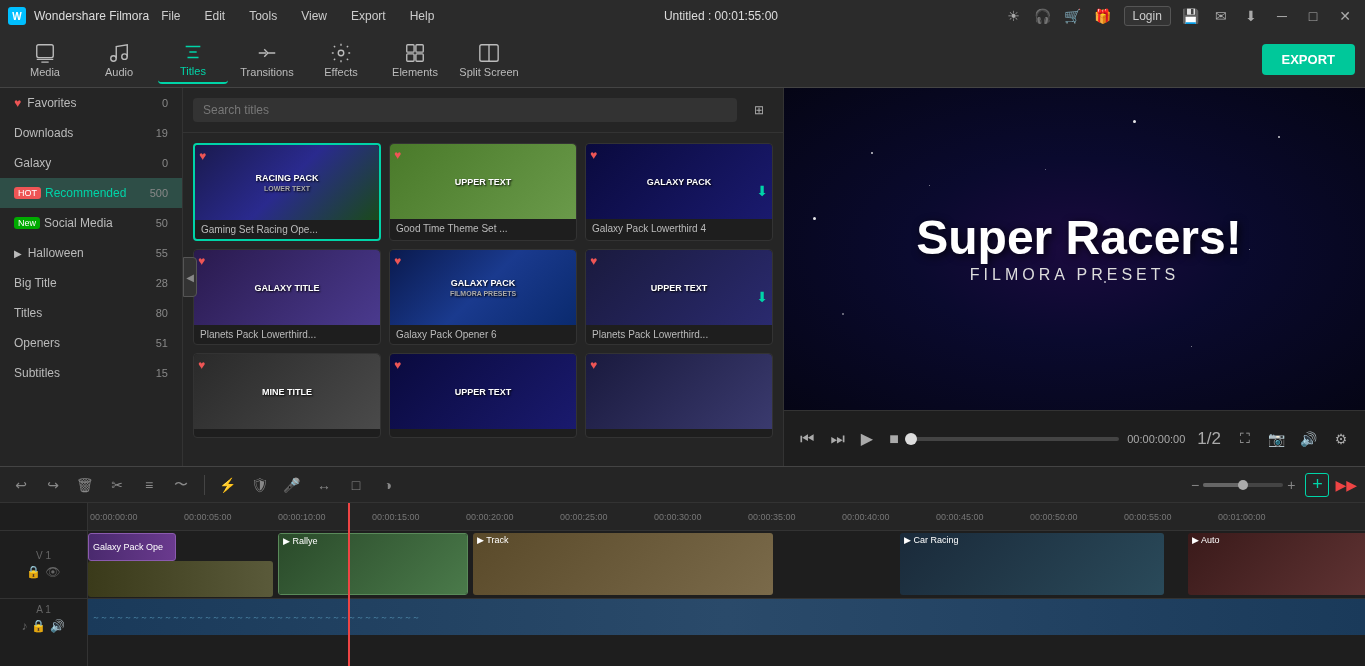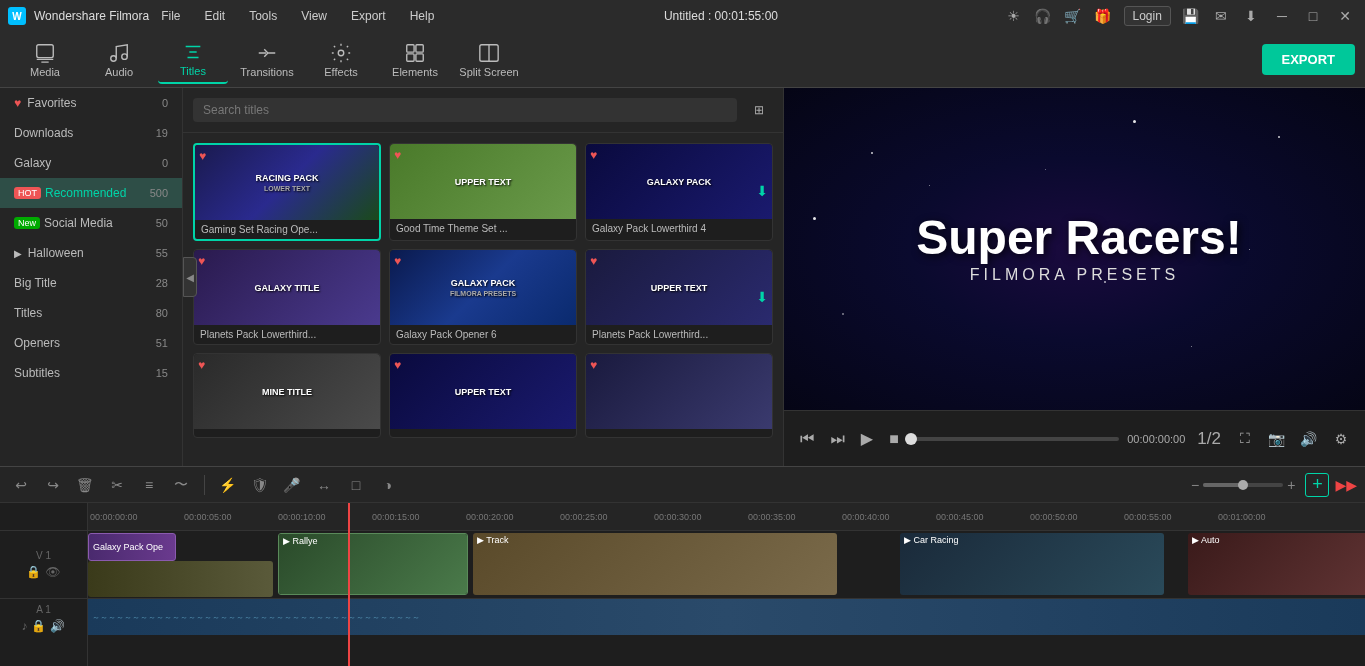--- a/index.html
+++ b/index.html
@@ -453,21 +453,21 @@
             </div>
 
             <div class="video-clip" style="left:0;width:185px;top:30px;height:36px;background:linear-gradient(90deg,#3a3a1a,#5a5a3a);">
               <div class="clip-label"></div>
             </div>
             <div class="video-clip clip-rallyblue" style="left:190px;width:190px;top:2px;height:62px;">
               <div style="width:100%;height:100%;background:linear-gradient(135deg,#2a4a2a 0%,#4a7a4a 100%);display:flex;align-items:flex-start;padding:2px 4px;">
                 <span style="color:white;font-size:9px;">▶ Rallye</span>
               </div>
             </div>
-            <div class="video-clip" style="left:385px;width:364px;top:2px;height:62px;background:linear-gradient(135deg,#5a4a2a,#7a6a4a);">
+            <div class="video-clip" style="left:385px;width:300px;top:2px;height:62px;background:linear-gradient(135deg,#5a4a2a,#7a6a4a);">
               <div style="width:100%;height:100%;display:flex;align-items:flex-start;padding:2px 4px;">
                 <span style="color:white;font-size:9px;">▶ Track</span>
               </div>
             </div>
             <div class="video-clip" style="left:812px;width:264px;top:2px;height:62px;background:linear-gradient(135deg,#1a2a3a,#2a4a5a);">
               <div style="width:100%;height:100%;display:flex;align-items:flex-start;padding:2px 4px;">
                 <span style="color:white;font-size:9px;">▶ Car Racing</span>
               </div>
             </div>
             <div class="video-clip" style="left:1100px;width:250px;top:2px;height:62px;background:linear-gradient(135deg,#3a1a1a,#6a3a3a);">

